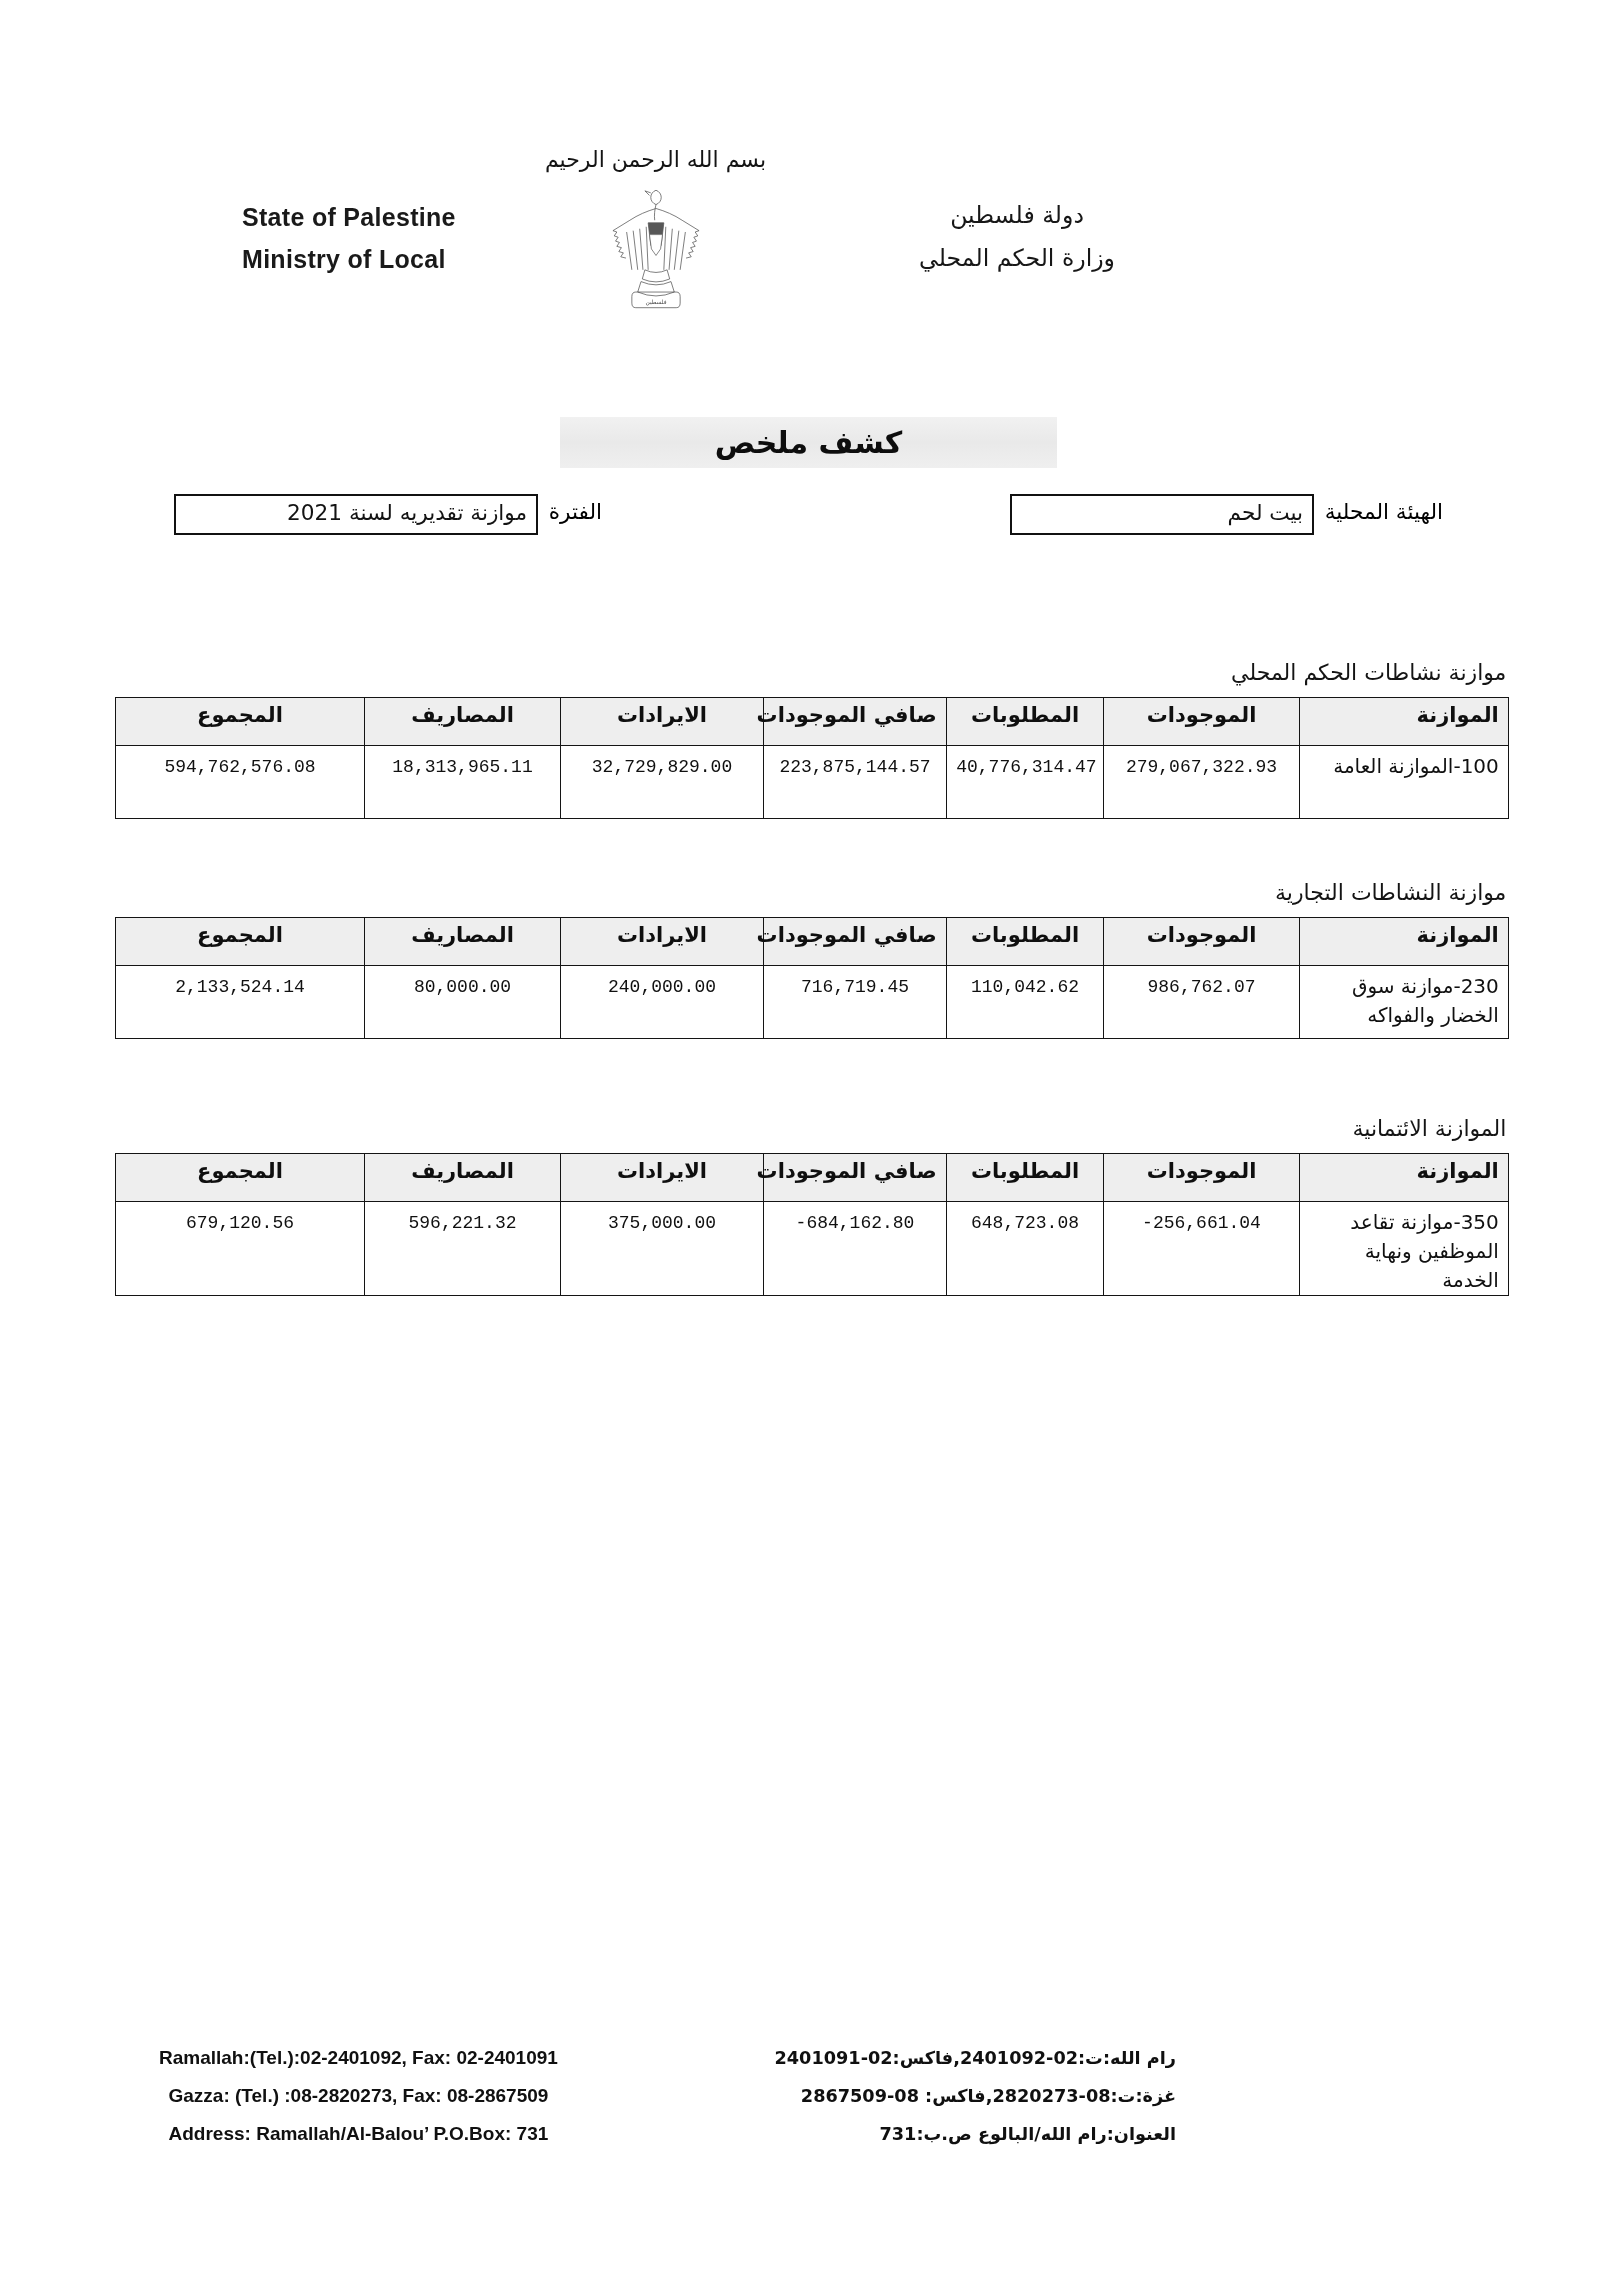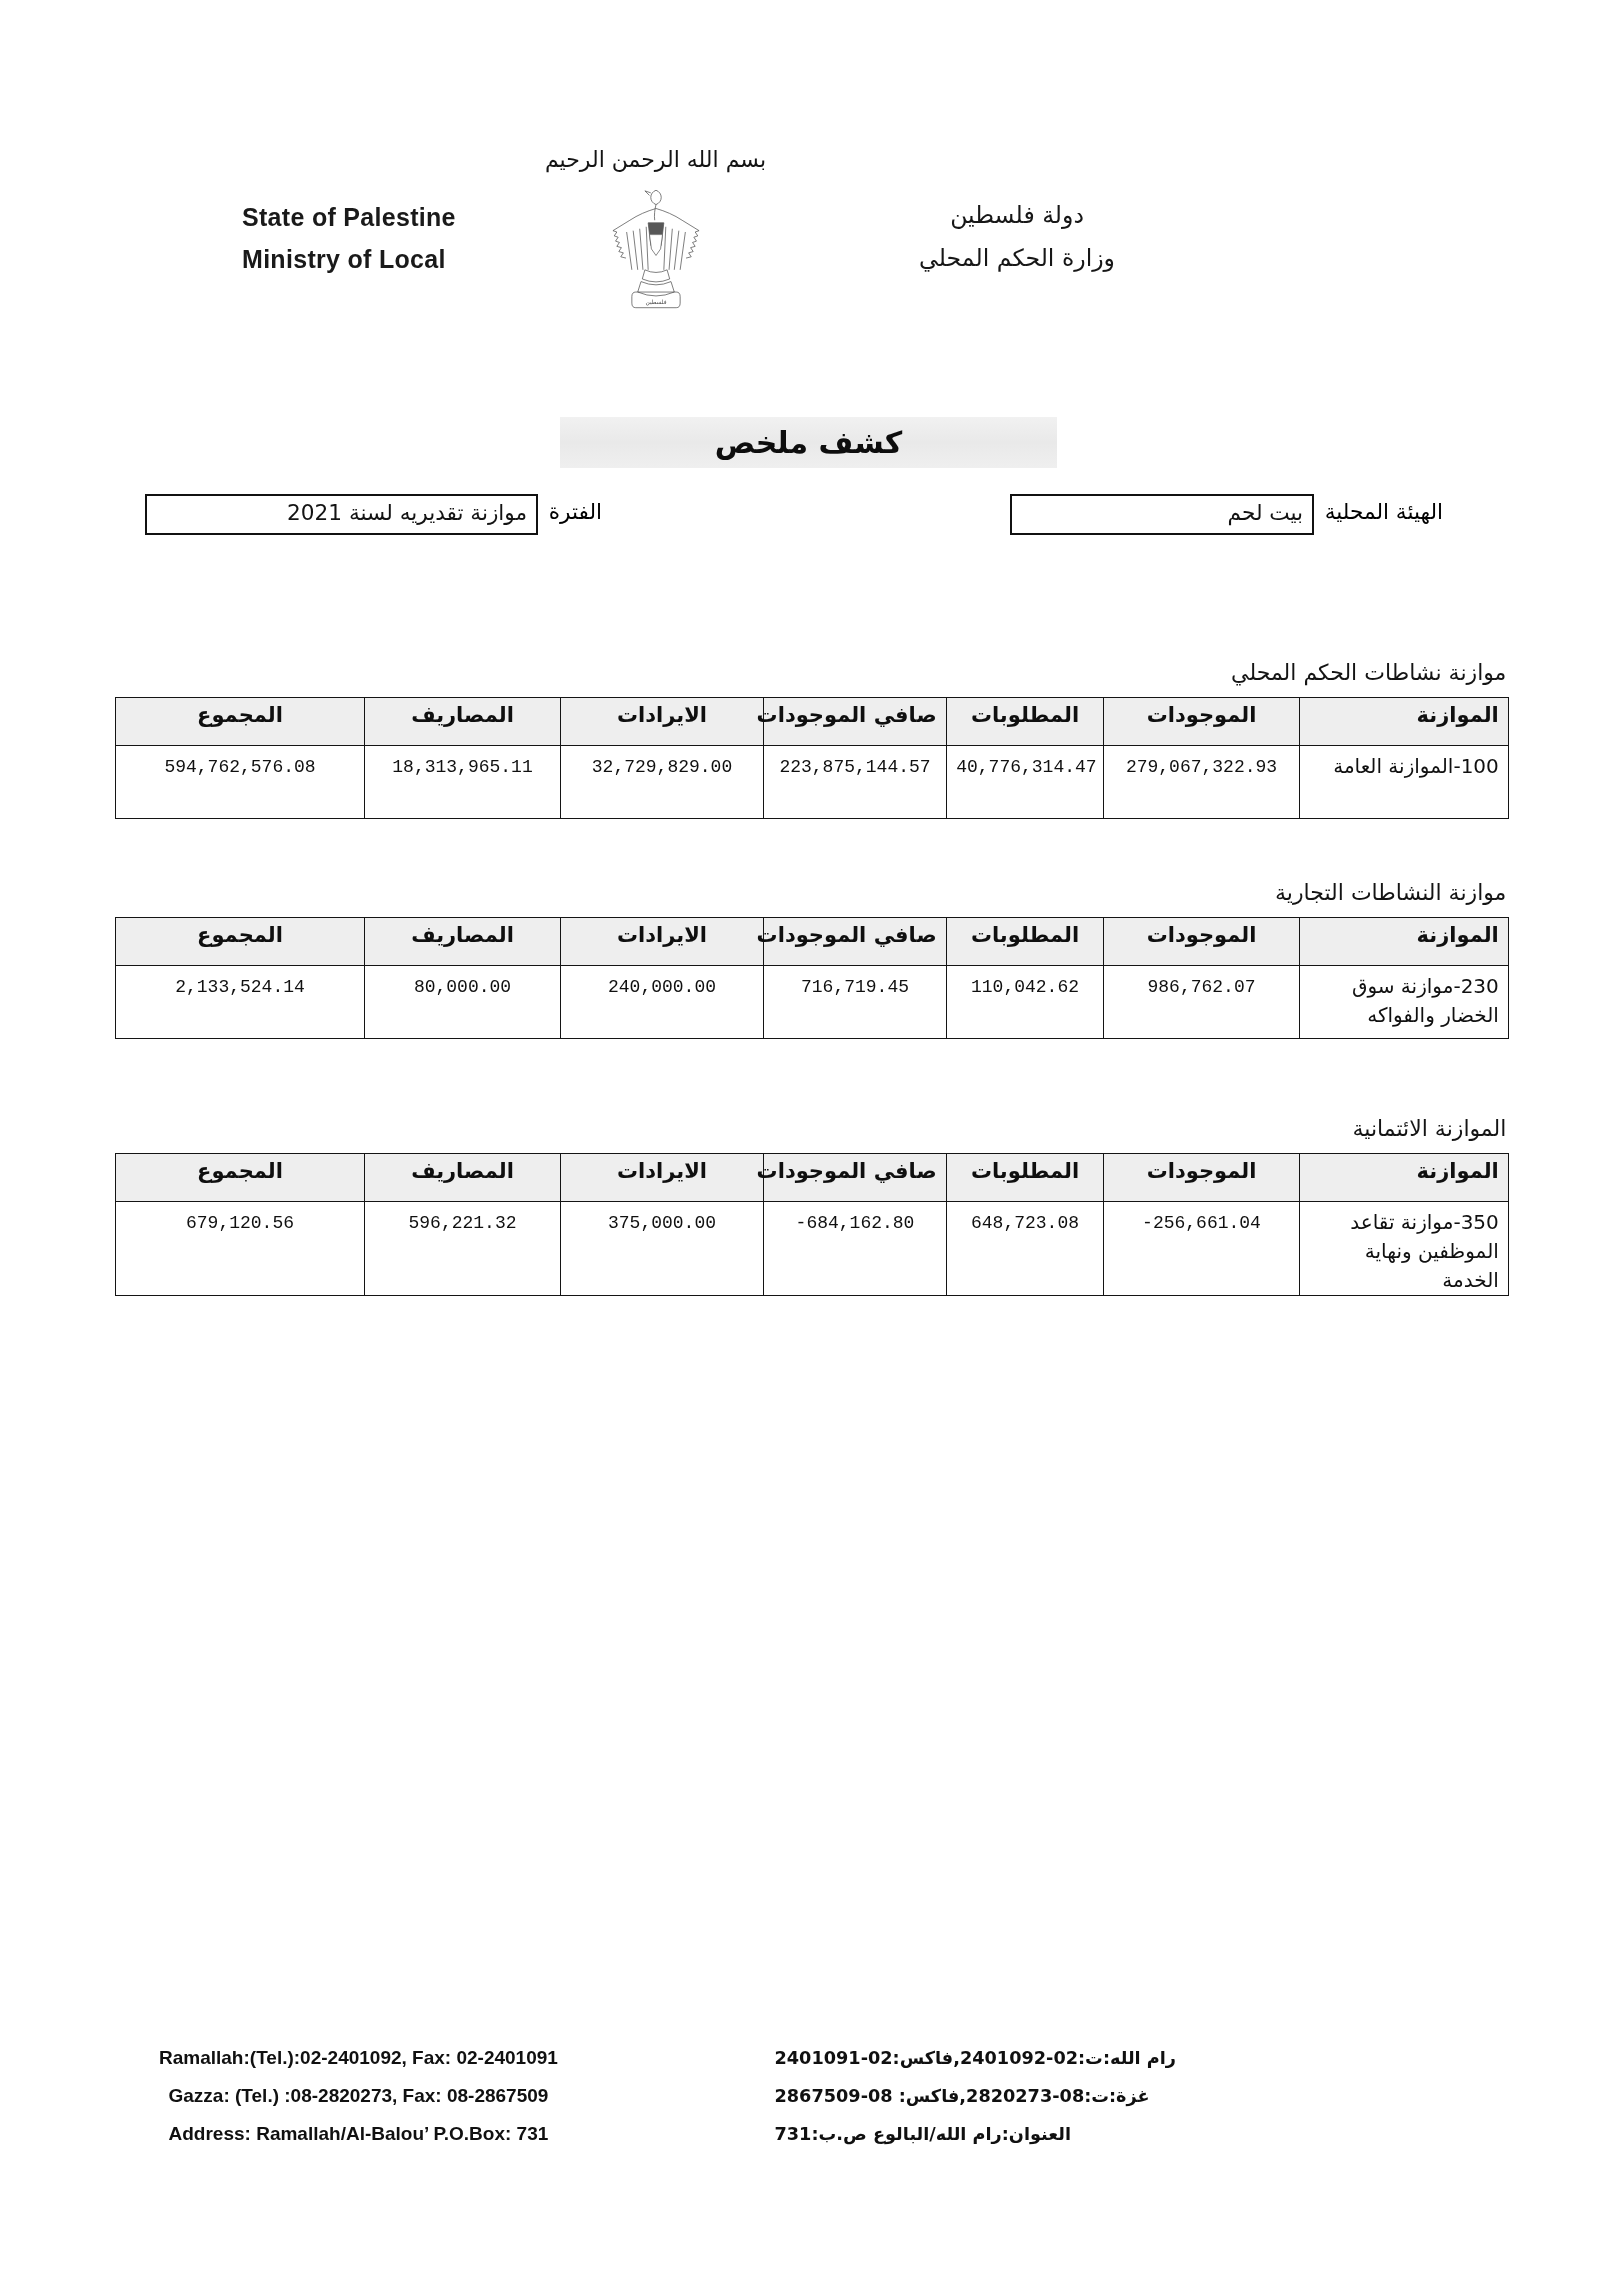--- a/index.html
+++ b/index.html
@@ -126,21 +126,21 @@
     font-family: "DejaVu Sans", sans-serif;
     font-size: 21.6px;
     color: #131313;
     text-align: right;
     overflow: hidden;
     white-space: nowrap;
   }
   .field-entity { right: 180px; top: 0; }
   .field-entity .field-box { width: 304px; height: 41px; }
   .field-period { right: 1021px; top: 0; }
-  .field-period .field-box { width: 393px; height: 41px; padding-left: 37px; }
+  .field-period .field-box { width: 364px; height: 41px; padding-left: 37px; }
 
   
   .section {
     position: absolute;
     left: 115px;
     width: 1394px;
   }
   .section-title {
     font-family: "DejaVu Sans", sans-serif;
     font-size: 22px;
@@ -224,21 +224,21 @@
     font-family: "Liberation Sans", sans-serif;
     font-size: 19px;
     line-height: 38px;
     color: #101010;
   }
   .footer-right {
     position: absolute;
     right: 164px;
     top: 13px;
     direction: rtl;
-    text-align: left;
+    text-align: right;
     font-family: "DejaVu Sans", sans-serif;
     font-size: 17.7px;
     line-height: 38px;
     color: #101010;
   }
 </style>
 </head>
 <body>
 
 <div class="page">

